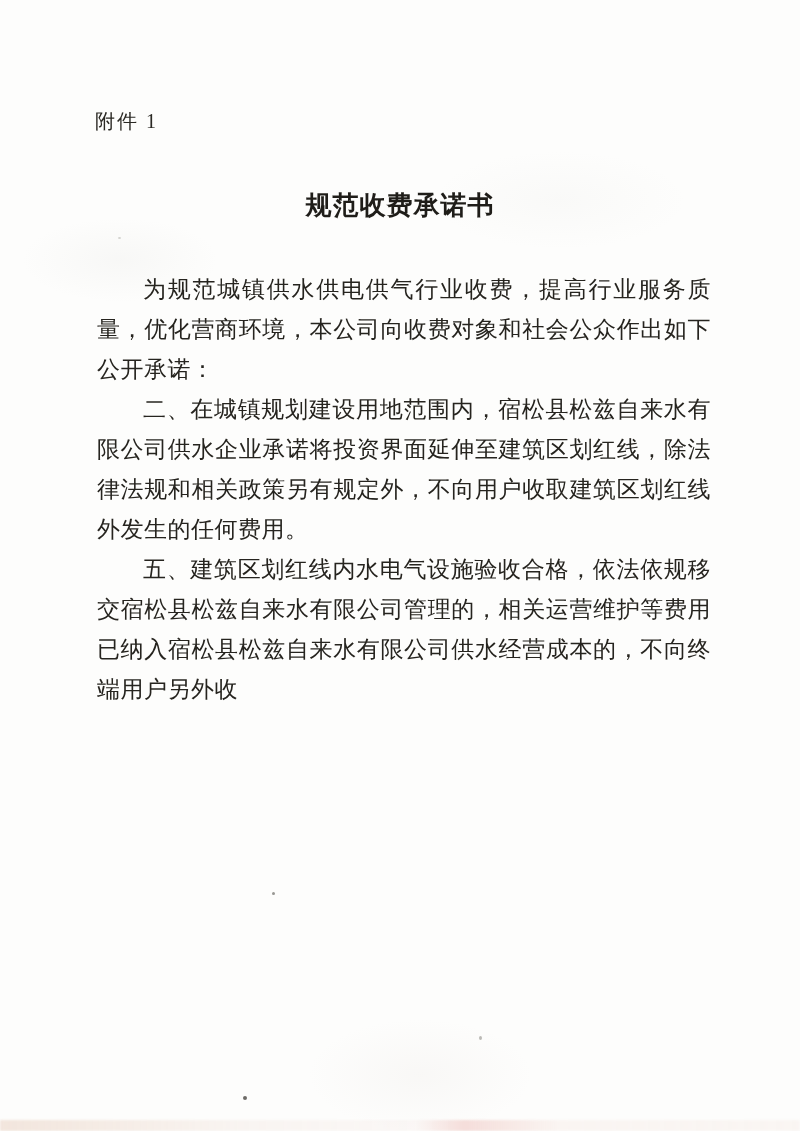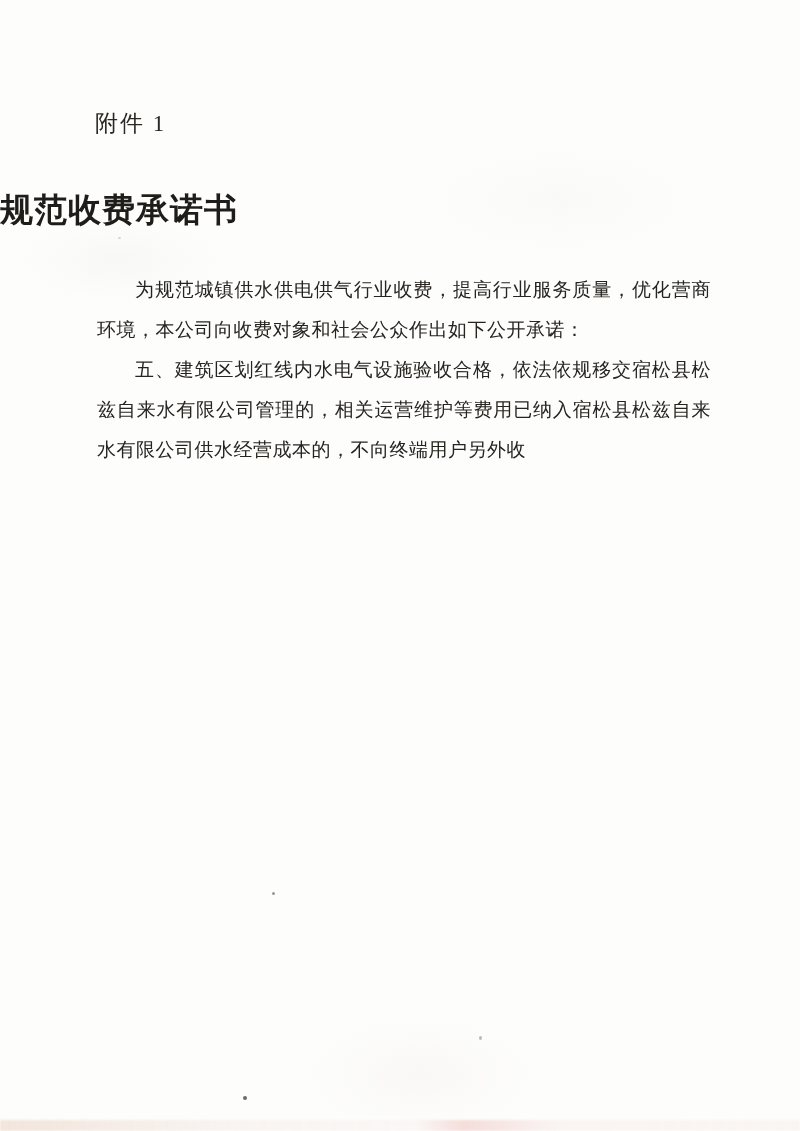--- a/index.html
+++ b/index.html
@@ -24,42 +24,42 @@
     background:
       radial-gradient(140px 60px at 120px 260px, rgba(200,200,195,0.10), rgba(200,200,195,0) 70%),
       radial-gradient(180px 70px at 560px 200px, rgba(205,205,200,0.08), rgba(205,205,200,0) 70%),
       radial-gradient(160px 80px at 420px 1075px, rgba(210,200,195,0.10), rgba(210,200,195,0) 70%);
     pointer-events: none;
   }
   .attachment-label {
     position: absolute;
     left: 95px;
     top: 108px;
-    font-size: 23px;
+    font-size: 20px;
     letter-spacing: 2px;
     color: #2a2823;
   }
   .doc-title {
     position: absolute;
     left: 0;
     top: 188px;
     width: 100%;
     margin: 0;
-    text-align: left;
-    font-size: 33px;
+    text-align: center;
+    font-size: 26px;
     font-weight: 700;
     letter-spacing: 1px;
     color: #1f1d19;
   }
   .doc-body {
     position: absolute;
     left: 97px;
     right: 89px;
     top: 270px;
-    font-size: 19px;
+    font-size: 23px;
     line-height: 40px;
     letter-spacing: 0.5px;
     text-align: justify;
   }
   .doc-body p {
     margin: 0;
     padding: 0;
     text-indent: 2em;
   }
   
@@ -93,20 +93,21 @@
 <body>
 
 <div class="page">
 
   <div class="attachment-label">附件 1</div>
 
   <h1 class="doc-title">规范收费承诺书</h1>
 
   <div class="doc-body">
     <p>为规范城镇供水供电供气行业收费，提高行业服务质量，优化营商环境，本公司向收费对象和社会公众作出如下公开承诺：</p>
+    <p>二、在城镇规划建设用地范围内，宿松县松兹自来水有限公司供水企业承诺将投资界面延伸至建筑区划红线，除法律法规和相关政策另有规定外，不向用户收取建筑区划红线外发生的任何费用。</p>
     <p>五、建筑区划红线内水电气设施验收合格，依法依规移交宿松县松兹自来水有限公司管理的，相关运营维护等费用已纳入宿松县松兹自来水有限公司供水经营成本的，不向终端用户另外收</p>
   </div>
 
   <div class="speck speck-1"></div>
   <div class="speck speck-2"></div>
   <div class="speck speck-3"></div>
   <div class="speck speck-4"></div>
   <div class="bottom-tint"></div>
 
 </div>

